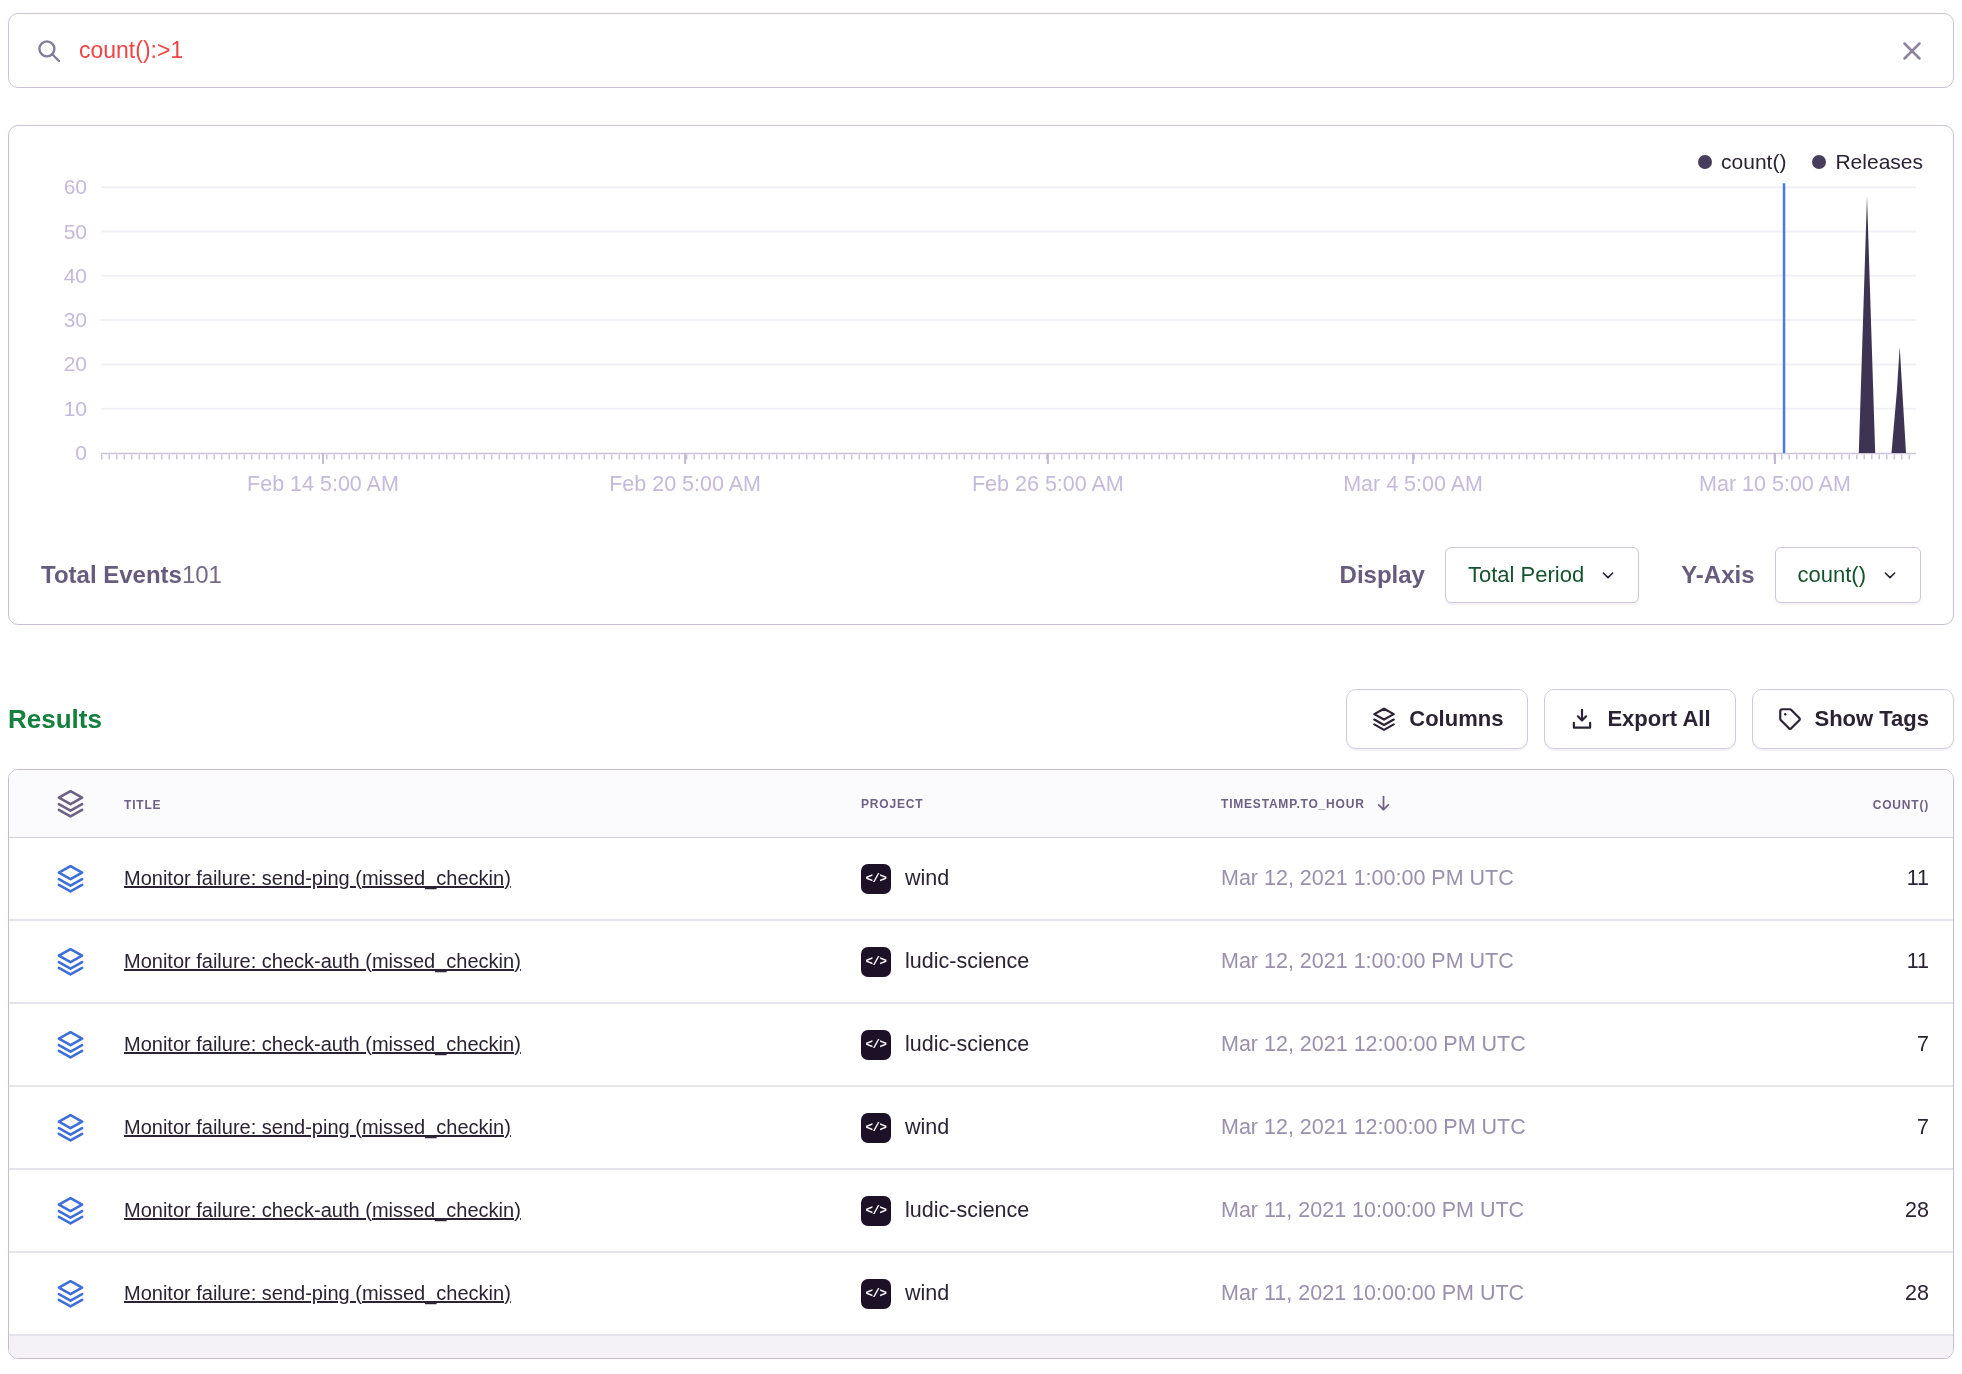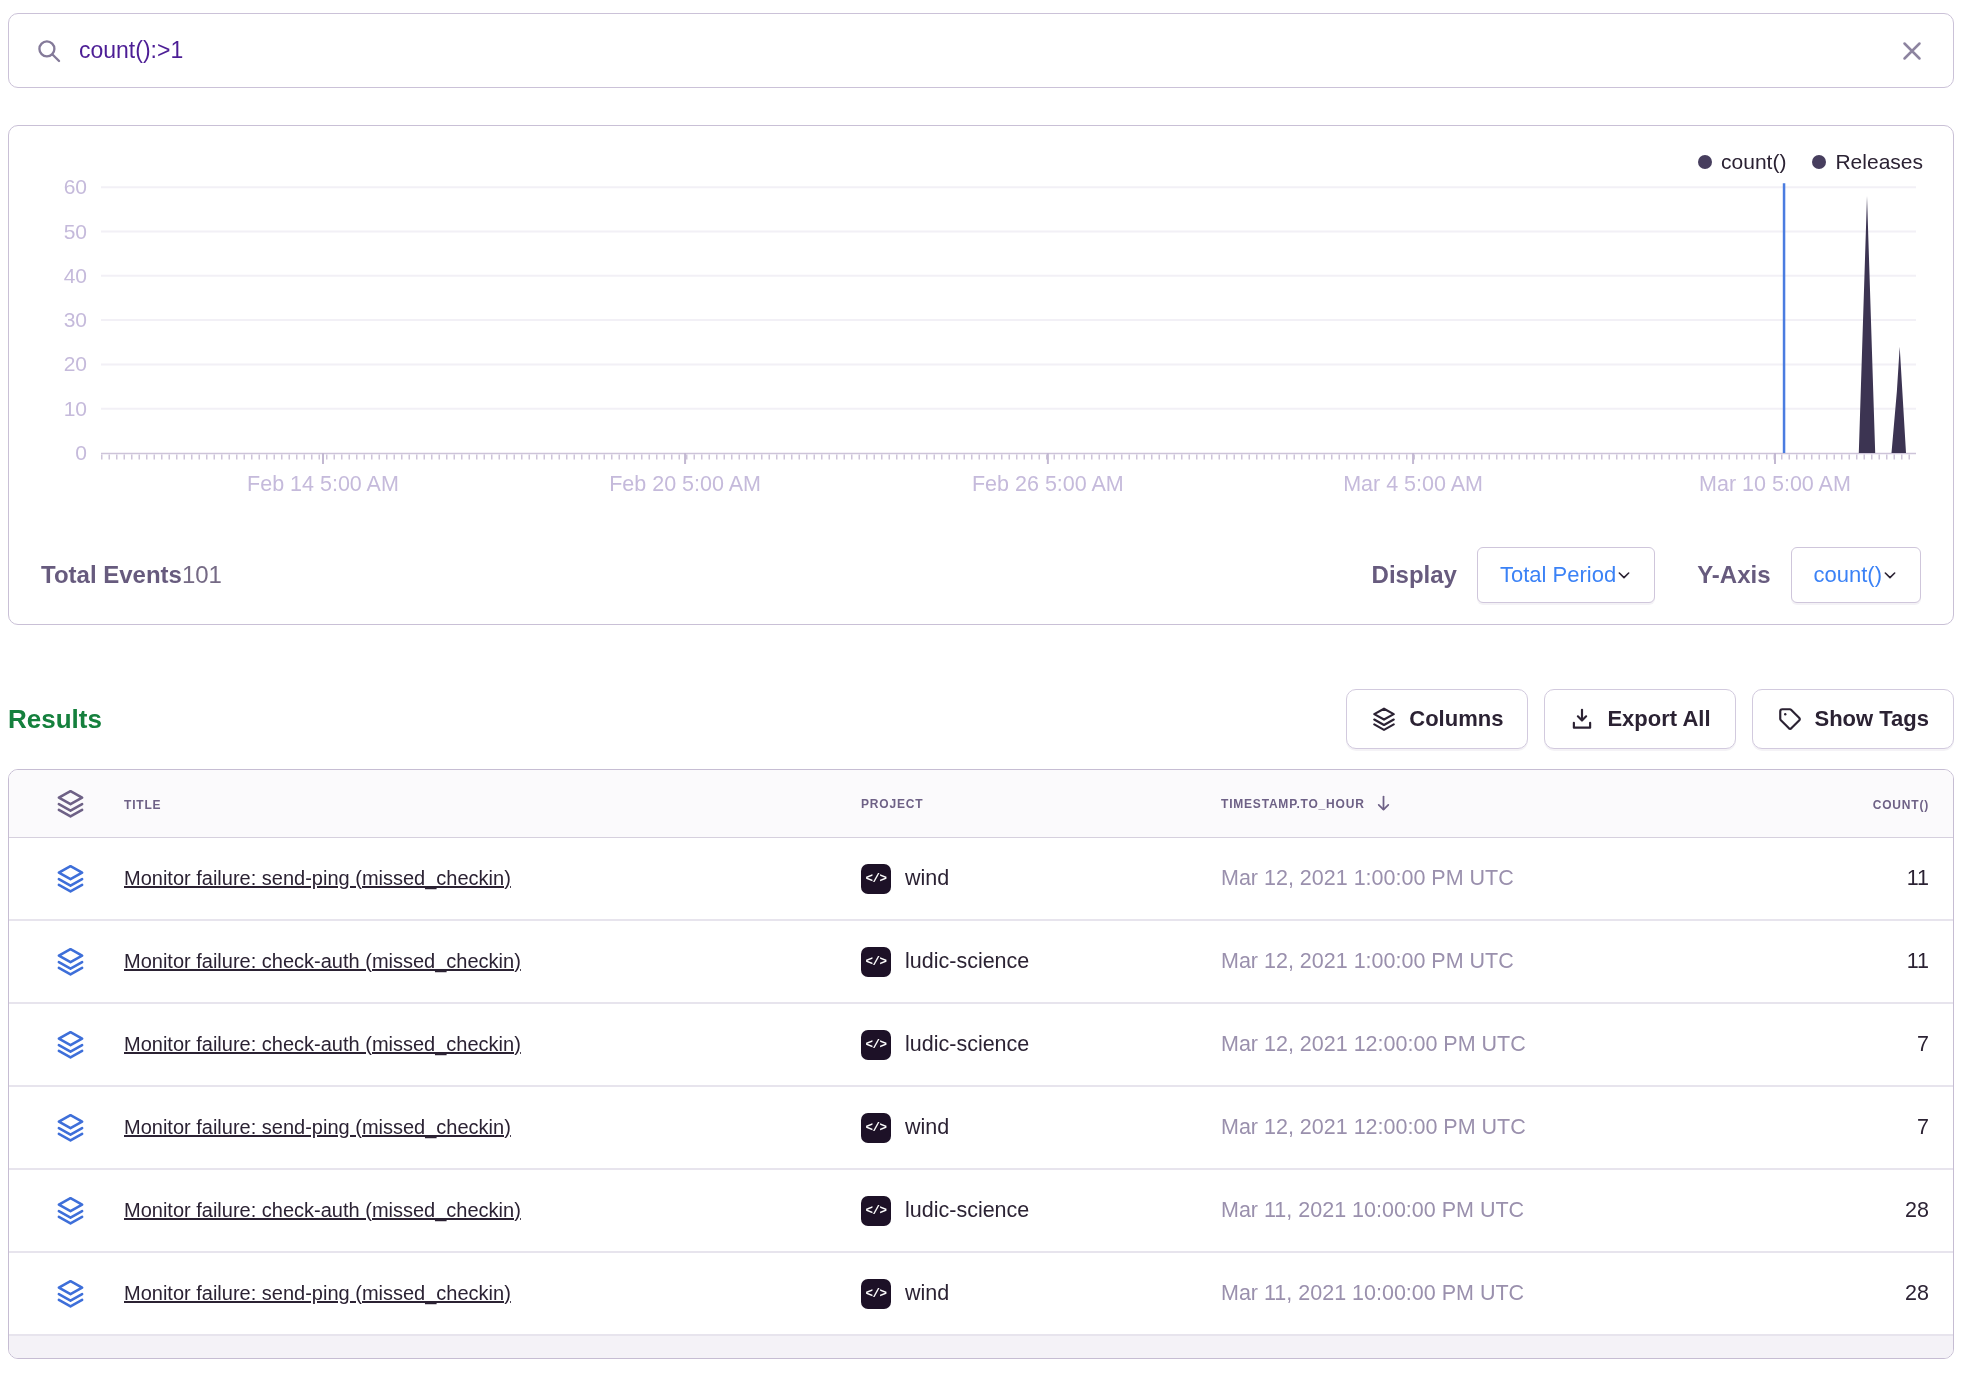--- a/index.html
+++ b/index.html
@@ -5,21 +5,21 @@
   * { margin:0; padding:0; box-sizing:border-box; }
   html,body { width:1962px; height:1374px; overflow:hidden; background:#ffffff;
     font-family:"Liberation Sans","DejaVu Sans",sans-serif; color:#2b2233; }
   body { padding:13px 8px 0 8px; }
 
   
   .search-bar { height:75px; border:1.5px solid #cbc2d8; border-radius:10px; background:#fff;
     display:flex; align-items:center; padding:0 26px; }
   .search-bar svg { flex:0 0 auto; }
   .search-input { flex:1; border:none; outline:none; font:400 23px "Liberation Sans","DejaVu Sans",sans-serif;
-    color:#4c1d95; margin-left:16px; background:transparent; }
+    color:#ef4444; margin-left:16px; background:transparent; }
 
   
   .chart-panel { margin-top:37px; height:500px; border:1.5px solid #c9c0d6; border-radius:10px;
     background:#fff; position:relative; }
   .chart-svg { position:absolute; left:0; top:0; width:1944px; height:500px; }
   .chart-labels { position:absolute; inset:0; pointer-events:none; }
   .y-tick { position:absolute; left:0; width:78px; text-align:right; font-size:21px; color:#c5badb; line-height:28px; }
   .x-tick { position:absolute; top:346px; width:240px; text-align:center; font-size:21.5px; color:#c5badb; }
   .legend { position:absolute; top:24px; right:30px; display:flex; align-items:center; gap:26px; }
   .legend-item { display:flex; align-items:center; gap:9px; cursor:pointer; }
@@ -27,23 +27,23 @@
   .legend-label { font-size:21px; color:#2b2233; }
 
   .chart-footer { position:absolute; left:0; right:0; bottom:0; height:88px;
     display:flex; align-items:center; justify-content:space-between; padding:0 32px 10px 32px; }
   .total-events { display:flex; align-items:baseline; }
   .total-events-label { font-weight:700; font-size:24px; color:#675b7e; }
   .total-events-value { font-size:24px; color:#756a85; }
   .footer-controls { display:flex; align-items:center; gap:20px; }
   .footer-controls .ctl-label { font-weight:700; font-size:24px; color:#675b7e;text-align:right; }
   .yaxis-label { margin-left:22px; }
-  .dropdown { display:flex; align-items:center; gap:0; height:56px; padding:7px 22px;
+  .dropdown { display:flex; align-items:center; gap:16px; height:56px; padding:7px 22px;
     border:1.5px solid #cfc6db; border-radius:6px; background:#fff; cursor:pointer;
-    font-size:22px; font-weight:500; color:#3b82f6; box-shadow:0 2px 0 rgba(45,0,85,0.05); }
+    font-size:22px; font-weight:500; color:#14532d; box-shadow:0 2px 0 rgba(45,0,85,0.05); }
 
   
   .results-header { margin-top:64px; height:60px; display:flex; align-items:center; justify-content:space-between; }
   .results-title { font-weight:700; font-size:26px; color:#15803d; }
   .results-buttons { display:flex; gap:16px; }
   .btn { display:flex; align-items:center; gap:12px; height:60px; padding:0 24px;
     border:1.5px solid #d2cade; border-radius:10px; background:#fff; cursor:pointer;
     font-weight:700; font-size:22px; color:#2b2233; box-shadow:0 2px 0 rgba(45,0,85,0.05); }
 
   

